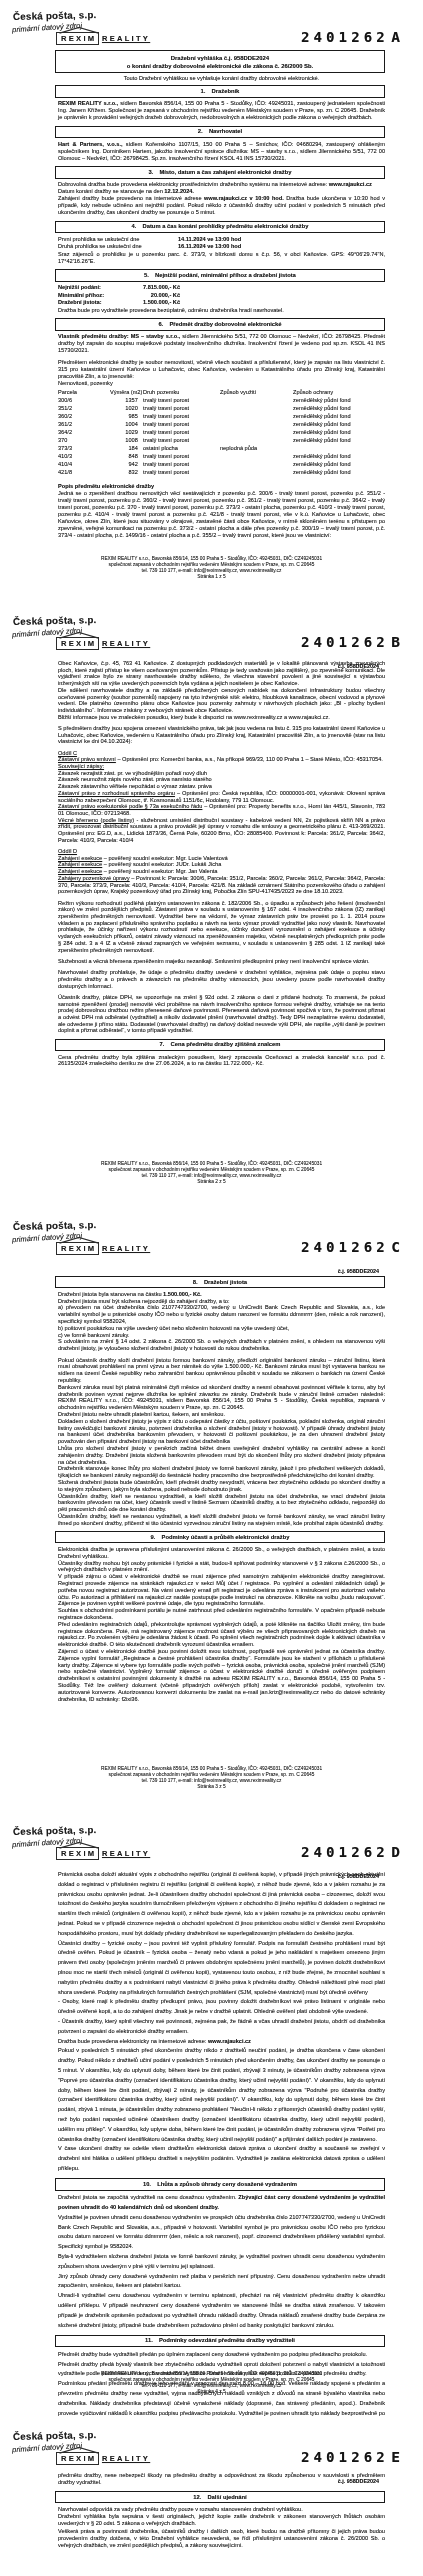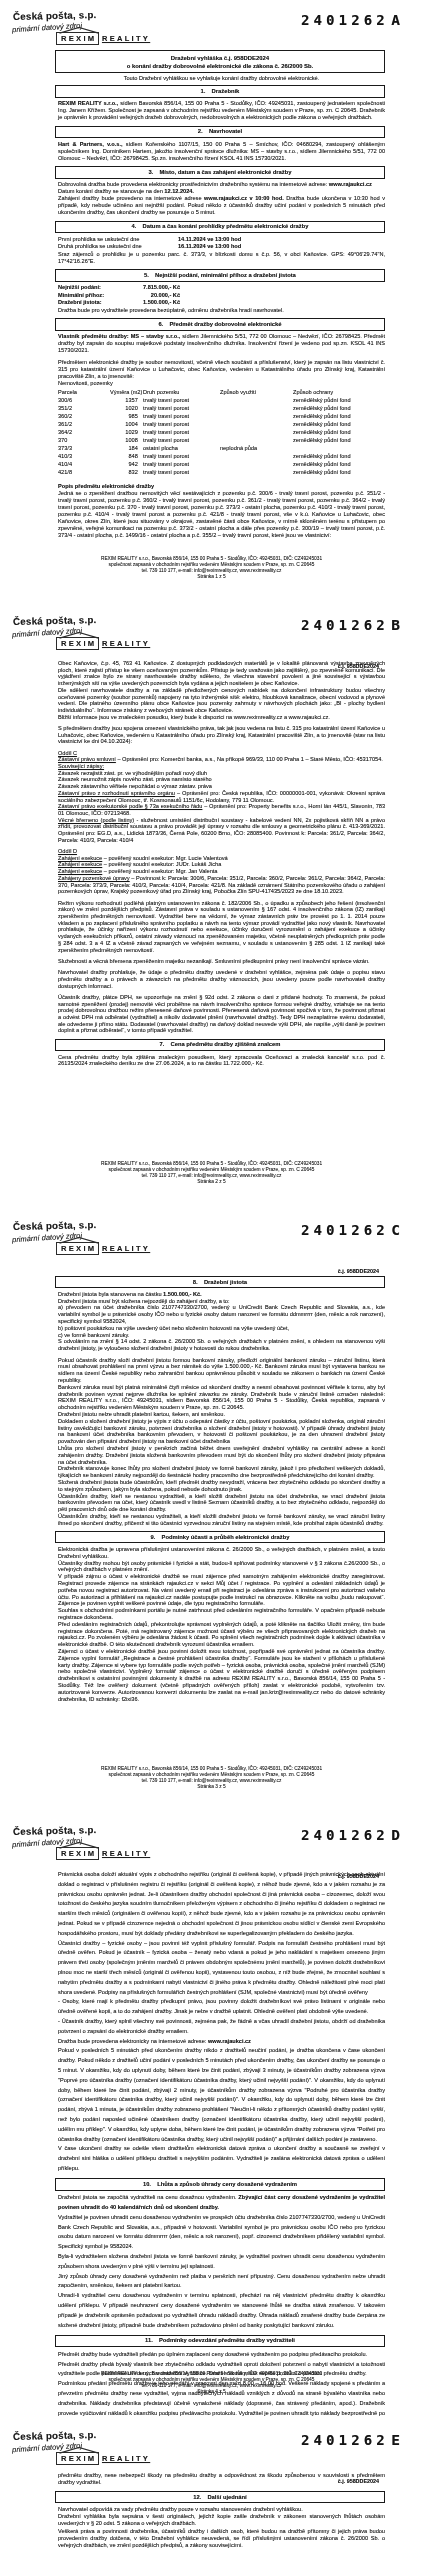--- a/index.html
+++ b/index.html
@@ -7,21 +7,21 @@
   .doc{width:423px;background:#fff;}
   .page{position:relative;width:423px;height:605px;overflow:hidden;background:#fff;
         text-shadow:0.1px 0.1px 0 rgba(25,25,25,0.45);}
   
   .cp{position:absolute;top:10.3px;left:13.4px;transform:rotate(-1.4deg);font-weight:bold;font-size:9.8px;letter-spacing:0.2px;color:#1d1d1d;}
   .pdz{position:absolute;top:23px;left:12.4px;transform:rotate(-3.6deg);font-style:italic;font-size:7.5px;color:#222;}
   .logo{position:absolute;top:32px;left:56px;display:flex;align-items:center;font-weight:bold;font-size:7.5px;letter-spacing:2.3px;color:#1c1c1c;}
   .logo .bx{border:1px solid #2b2b2b;padding:1px 1.5px 1px 4.1px;position:relative;}
   .logo .roof{position:absolute;left:2.1px;top:-6.2px;}
   .logo .rt{padding-left:3.1px;text-decoration:underline;}
-  .stampno{position:absolute;top:12px;right:23px;font-family:"DejaVu Sans Mono", monospace;font-weight:bold;font-size:14px;letter-spacing:4.1px;color:#141414;white-space:nowrap;}
+  .stampno{position:absolute;top:29px;right:23px;font-family:"DejaVu Sans Mono", monospace;font-weight:bold;font-size:14px;letter-spacing:4.1px;color:#141414;white-space:nowrap;}
   .stampno .sfx{letter-spacing:0;margin-left:2.6px;font-size:14.4px;}
   .ref{position:absolute;top:58px;right:44px;font-weight:bold;font-size:5.4px;}
   
   .content{position:absolute;left:58px;right:38px;top:0;}
   .p1 .content{top:50px;} .p2 .content{top:55px;} .p3 .content{top:66px;} .p4 .content{top:55px;} .p5 .content{top:52px;}
   .t{font-size:5.6px;line-height:7px;text-align:justify;margin:0;}
   .p2 .t{line-height:6.7px;} .p3 .t{line-height:6.8px;} .p4 .t{line-height:9.8px;} .p5 .t{line-height:7.2px;}
   .b{font-weight:bold;} .u{text-decoration:underline;}
   .gap{margin-top:4.6px;} .gap2{margin-top:7.2px;}
   .box{border:1.3px solid #1a1a1a;text-align:center;font-weight:bold;font-size:5.8px;line-height:6.7px;padding:1.5px 2.1px 2.1px;margin:4.6px 0 2.6px -3.1px;}

